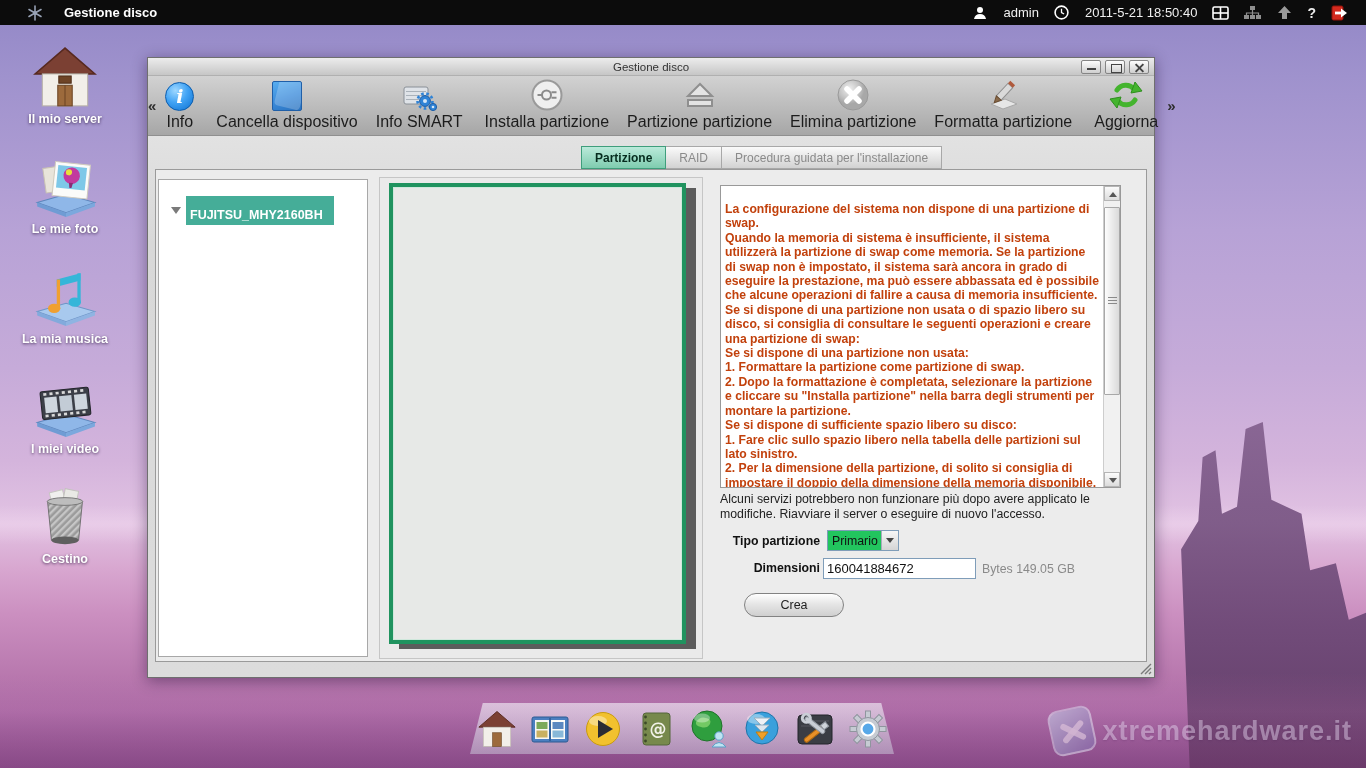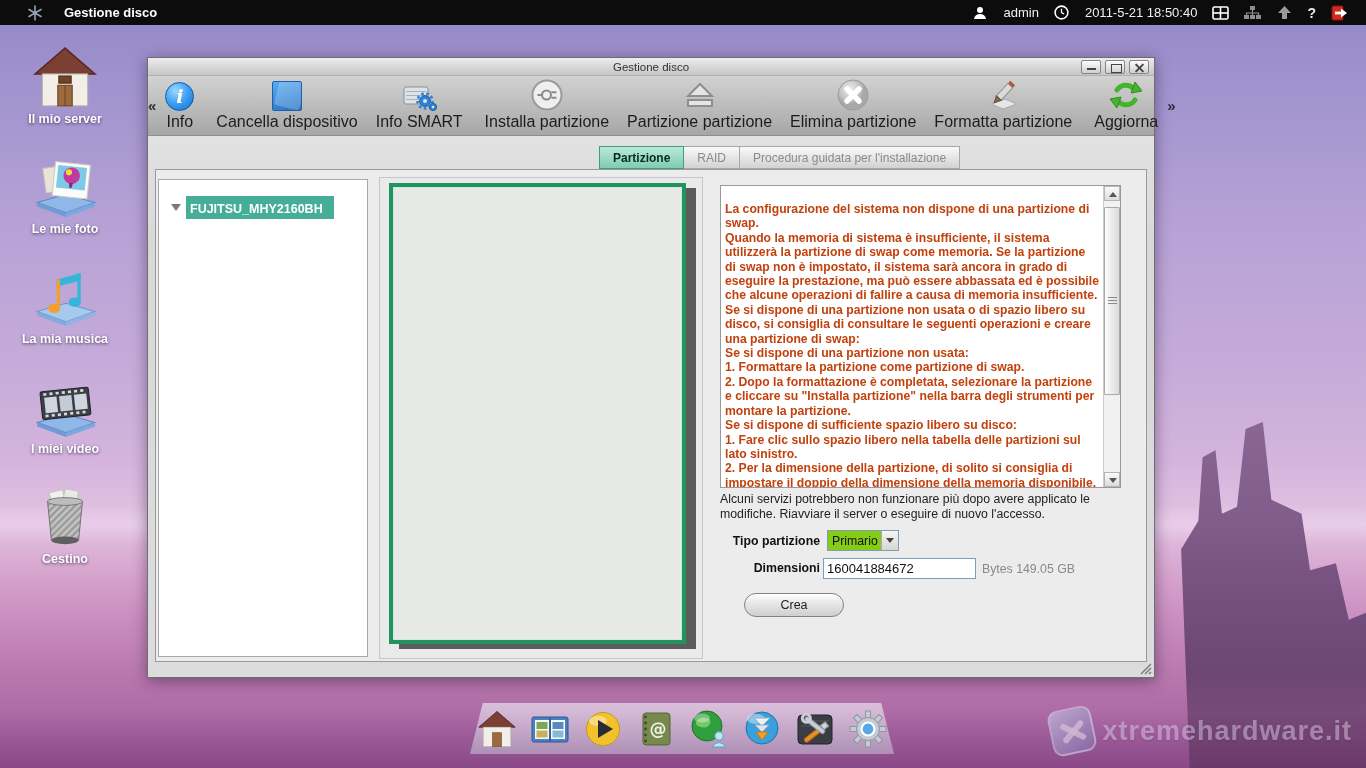--- a/index.html
+++ b/index.html
@@ -62,38 +62,38 @@
   .ico-info { width:29px; height:29px; border-radius:50%;
     background:radial-gradient(circle at 35% 28%, #9fd8ff 0%, #42a4f5 45%, #0b6fd0 100%);
     border:1px solid #0a5cae; color:#fff; display:flex; align-items:center; justify-content:center;
     font-family:"DejaVu Serif", serif; font-style:italic; font-weight:bold; font-size:19px; }
   .ico-bluesq { width:30px; height:30px; border-radius:2px; border:1px solid #1f5fa8;
     background:linear-gradient(160deg,#58aef0 0%,#3a8ada 55%,#2a72be 100%); position:relative; overflow:hidden; }
   .ico-bluesq::after { content:""; position:absolute; left:4px; top:-4px; width:26px; height:30px;
     background:rgba(255,255,255,.22); transform:rotate(14deg); border-radius:4px; }
 
   
-  .tabstrip { position:absolute; left:451px; top:88px; height:24px; display:flex; z-index:5;border-radius:8px; }
+  .tabstrip { position:absolute; left:433px; top:88px; height:24px; display:flex; z-index:5;border-radius:8px; }
   .tab { height:23px; padding:0 13px; display:flex; align-items:center; border:1px solid #a8a8a8;
     background:linear-gradient(180deg,#fafafa,#d2d2d2); color:#8a8a8a; cursor:pointer; white-space:nowrap; }
   .tab + .tab { border-left:none; }
   .tab.active { background:linear-gradient(180deg,#baeada,#7fccaf); border-color:#3f9e7c;
     color:#062c1e; font-weight:bold; }
 
   .content { position:absolute; left:7px; right:7px; top:111px; bottom:15px;
     background:#ececec; border:1px solid #9a9a9a; }
 
   
   .tree-panel { position:absolute; left:2px; top:9px; width:210px; height:478px;
     background:#fff; border:1px solid #a8a8a8; }
   .tree-item { position:absolute; left:12px; top:16px; display:flex; align-items:center; cursor:pointer; }
   .tree-caret { width:0; height:0; border-left:5px solid transparent; border-right:5px solid transparent;
     border-top:7px solid #7a7a7a; margin-right:5px; }
   .tree-sel { background:#45ad98; color:#fff; font-weight:bold; font-size:12.5px;
-    padding:6px 6px 3px 4px; min-width:148px; }
+    padding:12px 6px 3px 4px; min-width:148px; }
 
   
   .part-panel { position:absolute; left:223px; top:7px; width:324px; height:482px;
     background:#eaeaea; border:1px solid #c6c6c6; }
   .part-shadow { position:absolute; left:19px; top:10px; width:297px; height:461px; background:#5c5c5c; }
   .part-free { position:absolute; left:9px; top:5px; width:297px; height:461px;
     background:#e7e9e7; border:4px solid #20935f; box-shadow:inset 0 0 0 1px #cfe8dc; cursor:pointer; }
 
   
   .warn-box { position:absolute; left:564px; top:15px; width:401px; height:303px;
@@ -113,21 +113,21 @@
     background:linear-gradient(90deg,#fdfdfd,#dadada); border:1px solid #a8a8a8; border-radius:1px; cursor:pointer; }
   .sb-grip { position:absolute; left:3px; top:50%; margin-top:-4px; width:9px; height:8px;
     background:repeating-linear-gradient(180deg,#8a8a8a 0 1px, transparent 1px 3px); }
 
   .note { position:absolute; left:564px; top:322px; width:399px; color:#222;
     font-size:12.3px; line-height:15px; }
 
   
   .frm-label { position:absolute; left:564px; width:100px; text-align:right; font-weight:bold; color:#111; font-size:12.3px; }
   .lab-type { top:364px; } .lab-size { top:391px; }
-  .selectbox { position:absolute; left:671px; top:360px; width:72px; height:21px; background:#84cc16;
+  .selectbox { position:absolute; left:671px; top:360px; width:72px; height:21px; background:#22c55e;
     border:1px solid #7f9db9; display:flex; align-items:center; cursor:pointer; }
   .sel-text { flex:1; padding-left:4px; font-size:12.3px; color:#111; }
   .sel-btn { width:17px; height:19px; background:linear-gradient(180deg,#f6f6f6,#d5d5d5);
     border-left:1px solid #aab; display:flex; align-items:center; justify-content:center; }
   .sel-btn i { width:0; height:0; border-left:4px solid transparent; border-right:4px solid transparent; border-top:5px solid #444; }
   .sizeinput { position:absolute; left:667px; top:388px; width:153px; height:21px;
     border:1px solid #7f9db9; font-family:"Liberation Sans", sans-serif; font-size:13px; padding:1px 3px; color:#111; }
   .size-suffix { position:absolute; left:826px; top:392px; color:#8a8a8a; font-size:12.3px; }
   .crea-btn { position:absolute; left:588px; top:423px; width:100px; height:24px; border-radius:12px;
     border:1px solid #828282; background:linear-gradient(180deg,#fff,#e6e6e6 45%,#cfcfcf);

